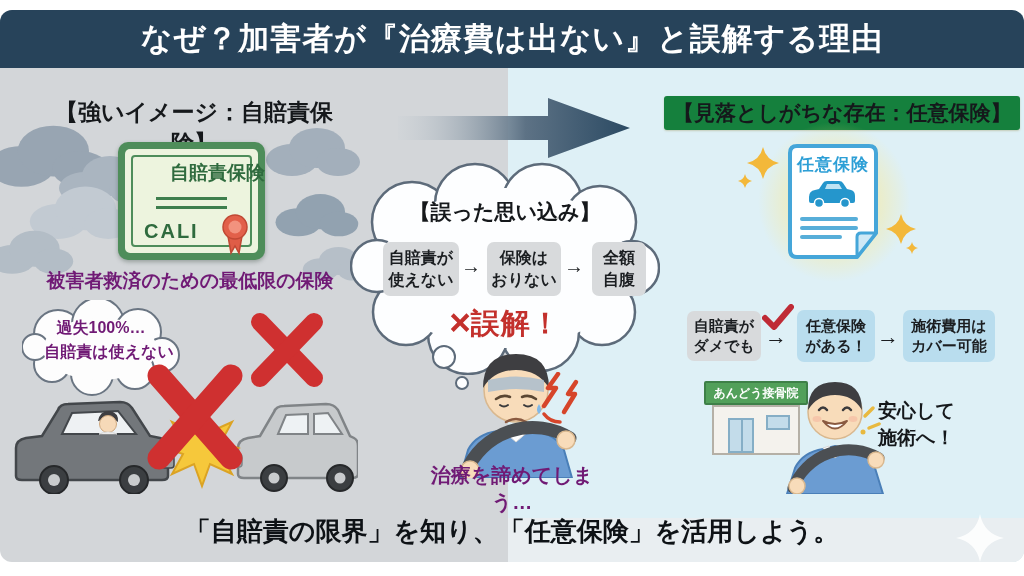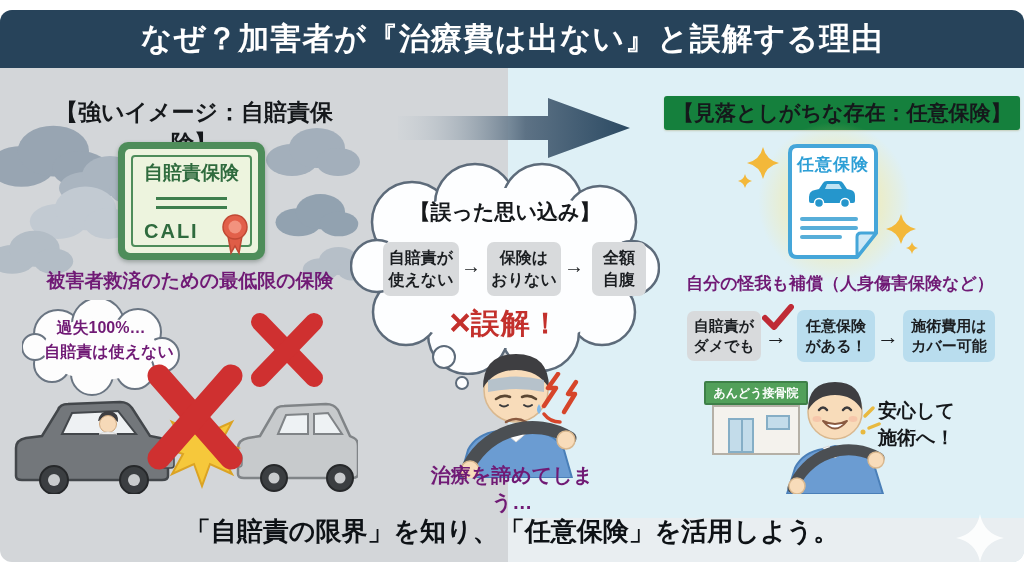--- a/index.html
+++ b/index.html
@@ -12,21 +12,21 @@
   .titlebar{position:absolute;left:0;top:0;width:1024px;height:58px;background:#27435a;
             display:flex;align-items:center;justify-content:center;text-align:right;}
   .titlebar .t{color:#ffffff;font-size:31px;font-weight:900;letter-spacing:1px;}
   .hdr{font-weight:800;color:#15181b;}
   .cloudbg{position:absolute;}
   .center{text-align:center;}
   .cert{position:absolute;left:118px;top:132px;width:147px;height:118px;background:#4e8d5a;border-radius:10px;
         box-shadow:0 2px 4px rgba(40,60,45,.35);}
   .cert-inner{position:absolute;left:7px;top:7px;right:7px;bottom:7px;background:#edf4de;border-radius:5px;}
   .cert-frame{position:absolute;left:13px;top:13px;right:13px;bottom:13px;border:2px solid #4e8d5a;border-radius:4px;}
-  .cert-title{position:absolute;left:0;top:18px;width:100%;text-align:center;color:#2f6b3e;font-size:19px;font-weight:800;}
+  .cert-title{position:absolute;left:0;top:18px;width:100%;text-align:right;color:#2f6b3e;font-size:19px;font-weight:800;}
   .cert-line{position:absolute;left:38px;width:71px;height:0;border-top:3px solid #3e7e4d;}
   .cert-code{position:absolute;left:26px;top:78px;color:#2f6b3e;font-size:20px;font-weight:800;letter-spacing:2px;}
   .cap{font-weight:700;color:#701a75;}
   .box{position:absolute;border-radius:7px;display:flex;flex-direction:column;align-items:center;justify-content:center;
        font-weight:800;color:#1b1e21;line-height:1.35;}
   .box.gray{background:#d8dadc;}
   .box.blue{background:#b9ddee;}
   .flow-arrow{position:absolute;font-size:22px;font-weight:900;color:#1b1e21;}
   .verdict{position:absolute;left:0;top:142px;width:100%;text-align:center;color:#c3302c;font-weight:900;}
   .verdict .mk{font-size:37px;vertical-align:-2px;}
@@ -275,21 +275,20 @@
   <svg class="abs" style="left:737px;top:163px;" width="16" height="16" viewBox="-8 -8 16 16">
         <path d="M0 -7 Q1.3 -1.3 7 0 Q1.3 1.3 0 7 Q-1.3 1.3 -7 0 Q-1.3 -1.3 0 -7 Z" fill="#f3b83a"></path>
       </svg>
   <svg class="abs" style="left:884px;top:202px;" width="34" height="34" viewBox="-17 -17 34 34">
         <path d="M0 -15 Q2.8 -2.8 15 0 Q2.8 2.8 0 15 Q-2.8 2.8 -15 0 Q-2.8 -2.8 0 -15 Z" fill="#f3b83a"></path>
       </svg>
   <svg class="abs" style="left:905px;top:231px;" width="14" height="14" viewBox="-7 -7 14 14">
         <path d="M0 -6 Q1.1 -1.1 6 0 Q1.1 1.1 0 6 Q-1.1 1.1 -6 0 Q-1.1 -1.1 0 -6 Z" fill="#f3b83a"></path>
       </svg>
 
-  <div class="abs cap center" style="left:668px;top:262px;width:344px;font-size:17px;">自分の怪我も補償（人身傷害保険など）</div>
 
   <div class="box gray" style="left:687px;top:301px;width:74px;height:50px;font-size:15px;">
     <span>自賠責が</span>
     <span>ダメでも</span>
   </div>
   <svg class="abs" style="left:762px;top:294px;" width="32" height="26" viewBox="0 0 32 26">
     <polyline points="3,14 12,23 29,3" stroke="#bf2b36" stroke-width="6" fill="none" stroke-linecap="round" stroke-linejoin="round"></polyline>
   </svg>
   <span class="flow-arrow" style="left:765px;top:314px;">→</span>
   <div class="box blue" style="left:797px;top:300px;width:78px;height:52px;font-size:15px;">

